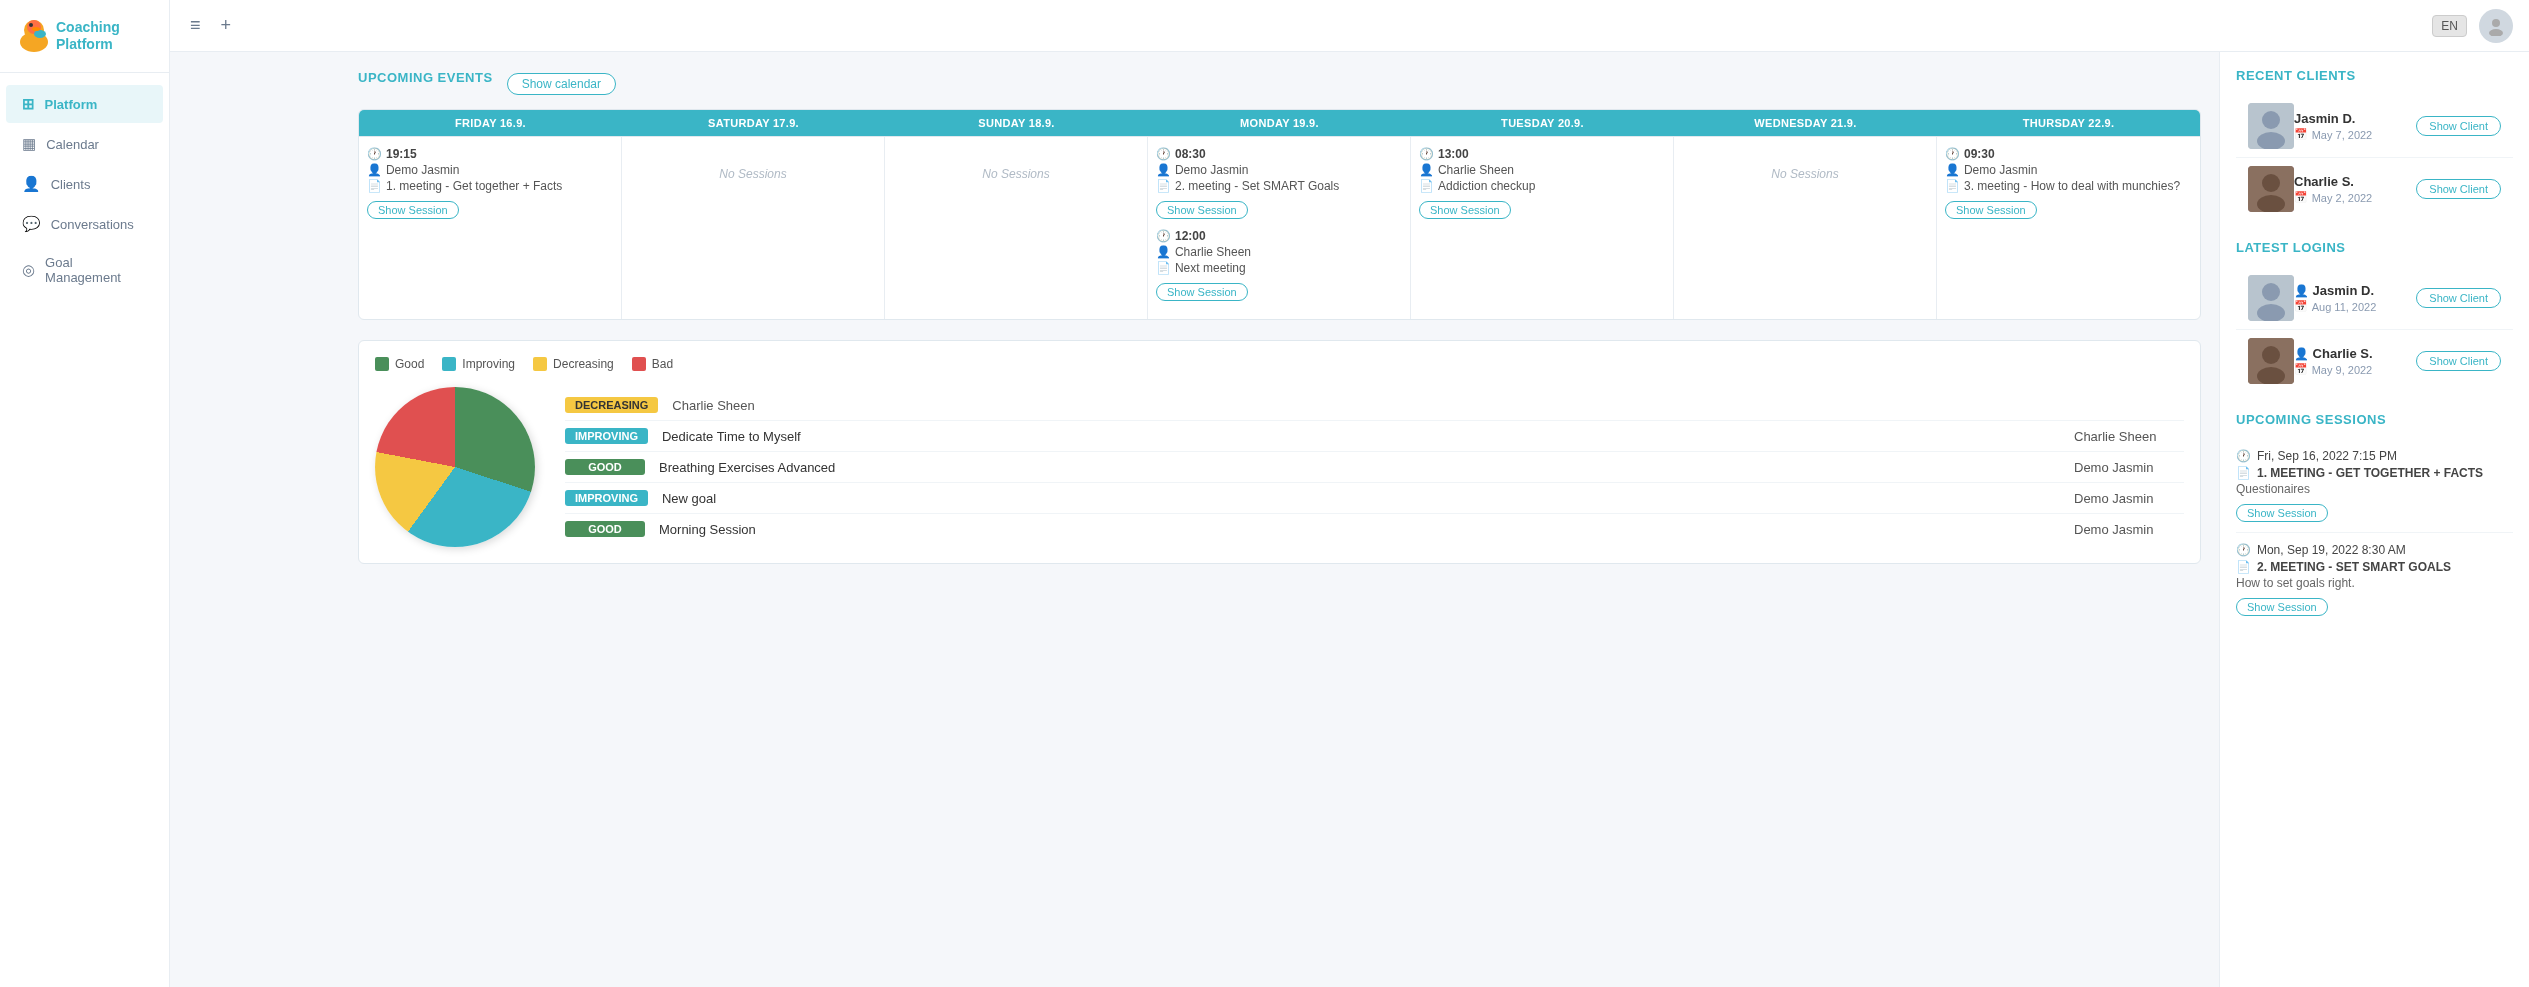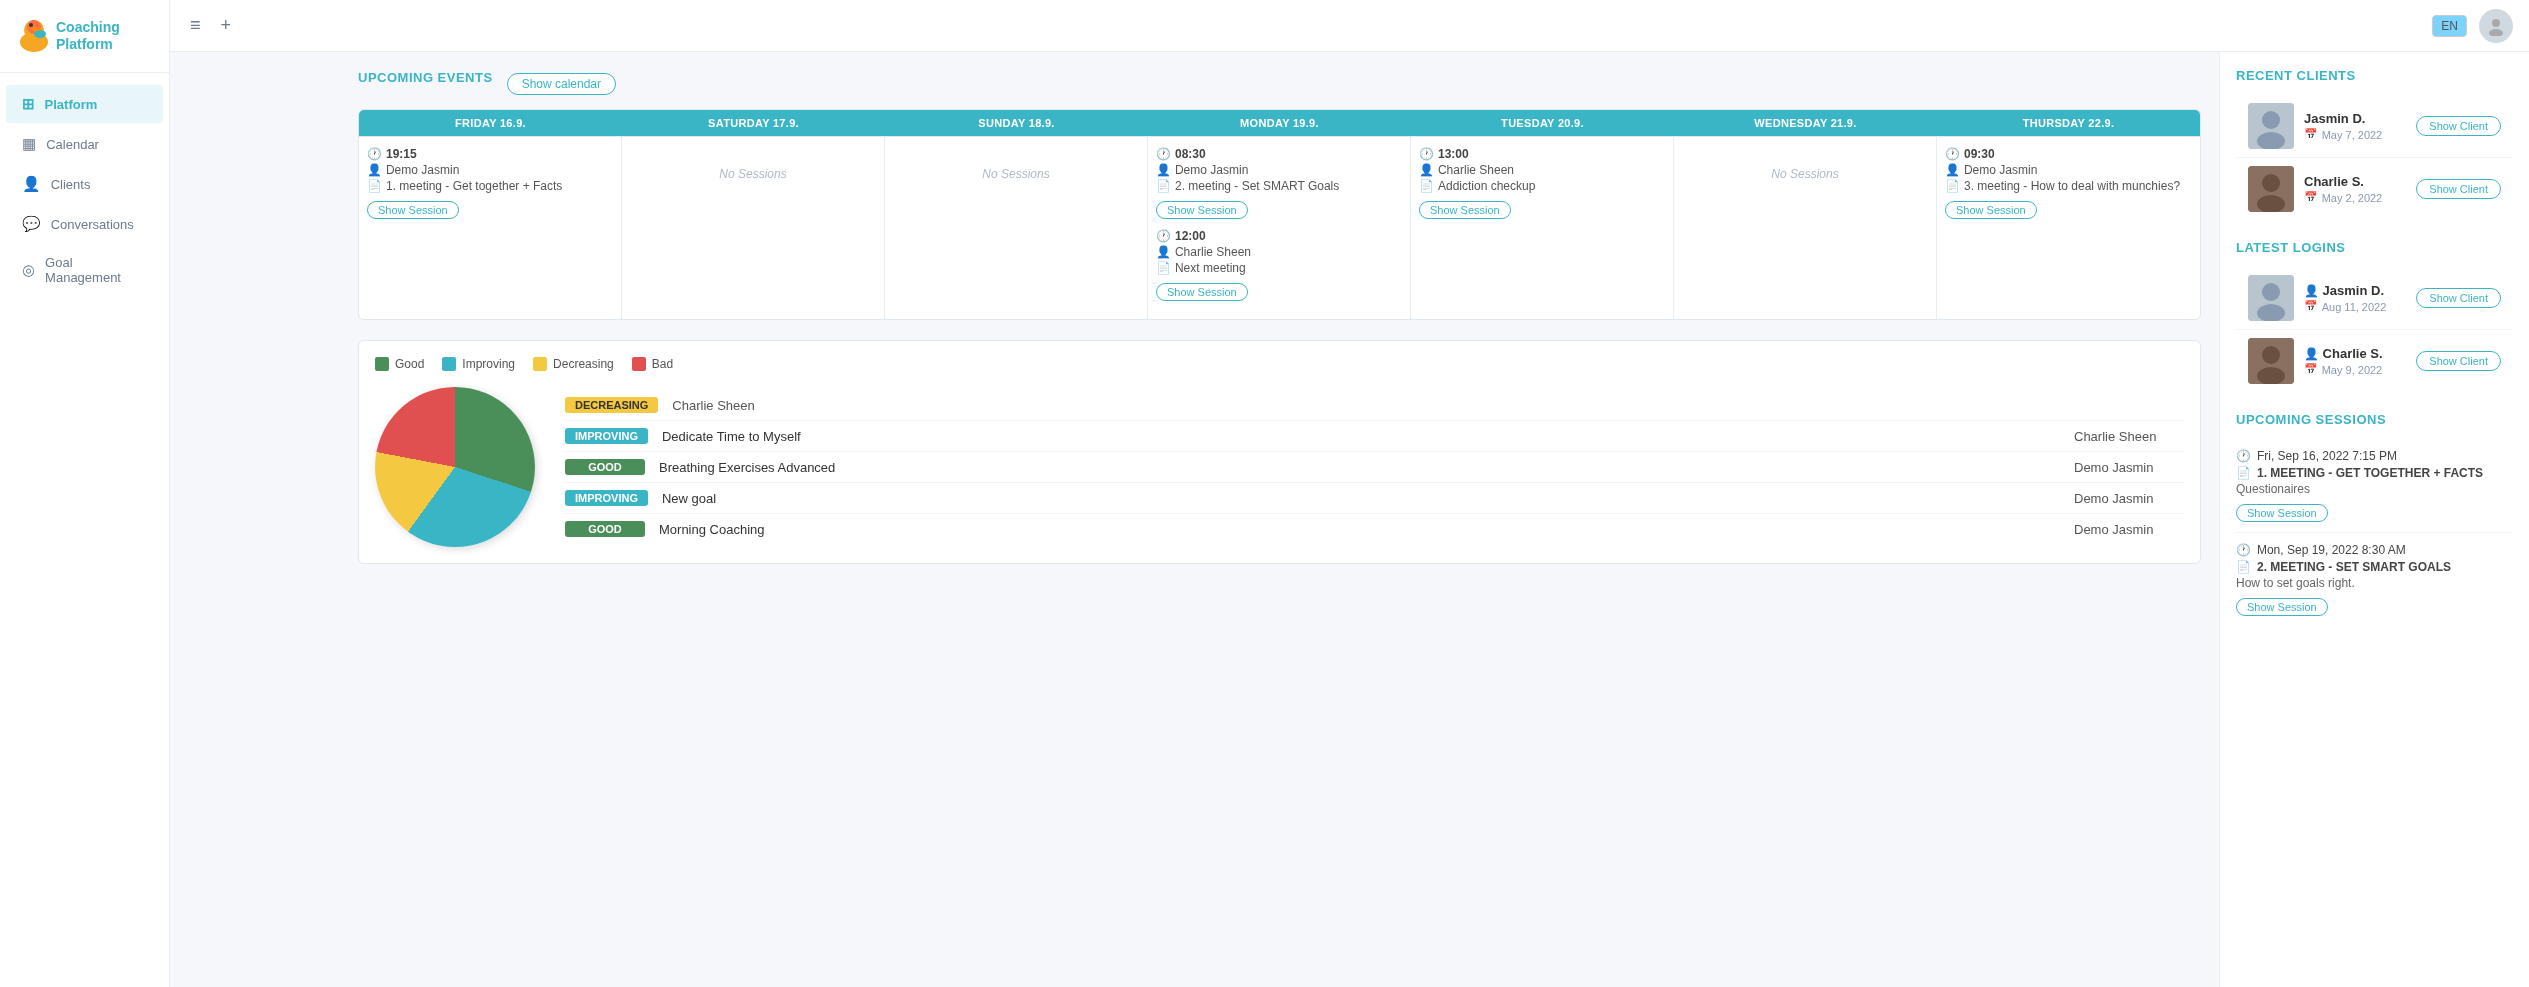--- a/index.html
+++ b/index.html
@@ -12,21 +12,21 @@
     .sidebar-nav { padding: 10px 0; }
     .nav-item { display: flex; align-items: center; padding: 10px 16px; cursor: pointer; color: #6b7a8d; font-size: 13px; border-radius: 4px; margin: 2px 6px; }
     .nav-item.active { background: #e8f6f9; color: #3ab5c6; font-weight: 600; }
     .nav-icon { margin-right: 10px; font-size: 15px; }
 
     
     .topbar { display: flex; align-items: center; justify-content: space-between; padding: 8px 16px; background: #fff; border-bottom: 1px solid #e8edf2; position: absolute; top: 0; left: 170px; right: 0; height: 52px; z-index: 10; }
     .topbar-left { display: flex; align-items: center; gap: 12px; }
     .topbar-right { display: flex; align-items: center; gap: 12px; }
     .icon-btn { background: none; border: none; cursor: pointer; color: #6b7a8d; font-size: 18px; padding: 4px; }
-    .lang-btn { border: 1px solid #ccc; border-radius: 4px; padding: 3px 8px; font-size: 12px; cursor: pointer; background: #7dd3fc; color: #555; }
+    .lang-btn { border: 1px solid #ccc; border-radius: 4px; padding: 3px 8px; font-size: 12px; cursor: pointer; background: #e5e5e5; color: #555; }
     .avatar-btn { width: 34px; height: 34px; border-radius: 50%; background: #d0d8e0; border: none; cursor: pointer; overflow: hidden; display: flex; align-items: center; justify-content: center; color: #888; }
 
     
     .main { margin-left: 170px; margin-top: 52px; flex: 1; display: flex; overflow: hidden; }
     .center-panel { flex: 1; overflow-y: auto; padding: 18px 18px 18px 18px; }
     .right-panel { width: 310px; flex-shrink: 0; background: #fff; border-left: 1px solid #e8edf2; overflow-y: auto; padding: 16px; }
 
     
     .section-title { font-size: 13px; font-weight: 700; color: #3ab5c6; letter-spacing: 0.5px; text-transform: uppercase; margin-bottom: 12px; }
 
@@ -61,21 +61,21 @@
     .goal-row:last-child { border-bottom: none; }
     .goal-badge { padding: 2px 10px; border-radius: 3px; font-size: 11px; font-weight: 700; color: #fff; min-width: 80px; text-align: center; }
     .badge-decreasing { background: #f5c842; color: #333; }
     .badge-improving { background: #3ab5c6; }
     .badge-good { background: #4a8f5a; }
     .goal-name { flex: 1; color: #333; font-size: 13px; }
     .goal-client { color: #555; font-size: 13px; min-width: 110px; }
 
     
     .recent-clients-section { margin-bottom: 20px; }
-    .client-row { display: flex; align-items: center; gap: 10px; padding: 8px 12px; border-bottom: 1px solid #f0f4f7; }
+    .client-row { display: flex; align-items: center; padding: 8px 12px; border-bottom: 1px solid #f0f4f7; }
     .client-row:last-child { border-bottom: none; }
     .client-avatar { width: 46px; height: 46px; border-radius: 4px; background: #c8d0d8; overflow: hidden; flex-shrink: 0; display: flex; align-items: center; justify-content: center; }
     .client-info { flex: 1; }
     .client-name { font-weight: 600; font-size: 13px; color: #333; }
     .client-date { font-size: 11px; color: #8a9ab0; display: flex; align-items: center; gap: 4px; margin-top: 2px; }
     .show-client-btn { border: 1px solid #3ab5c6; color: #3ab5c6; background: #fff; border-radius: 14px; padding: 3px 12px; font-size: 11px; cursor: pointer; white-space: nowrap; }
 
     .latest-logins-section { margin-bottom: 20px; }
     .upcoming-sessions-section { }
     .session-entry { padding: 10px 0; border-bottom: 1px solid #f0f4f7; }
@@ -311,21 +311,21 @@
             <span class="goal-name">Breathing Exercises Advanced</span>
             <span class="goal-client">Demo Jasmin</span>
           </div>
           <div class="goal-row">
             <span class="goal-badge badge-improving">IMPROVING</span>
             <span class="goal-name">New goal</span>
             <span class="goal-client">Demo Jasmin</span>
           </div>
           <div class="goal-row">
             <span class="goal-badge badge-good">GOOD</span>
-            <span class="goal-name">Morning Coaching</span>
+            <span class="goal-name">Morning Session</span>
             <span class="goal-client">Demo Jasmin</span>
           </div>
         </div>
       </div>
     </div>
   </div>
 
   <div class="right-panel">
 
     <div class="recent-clients-section">

